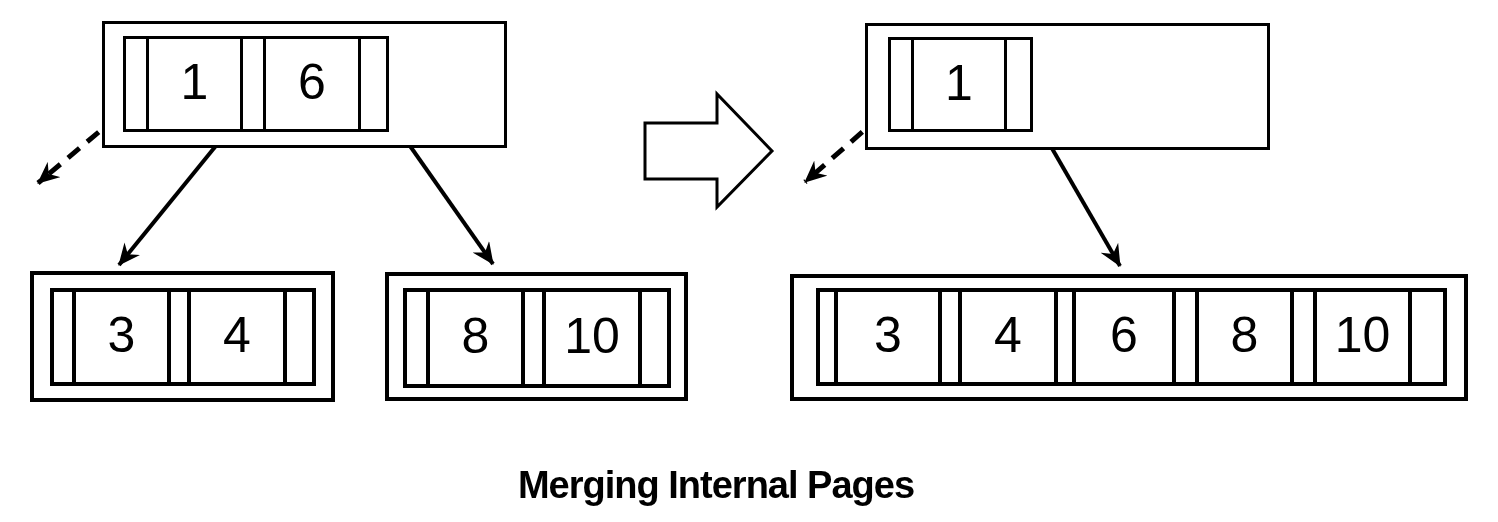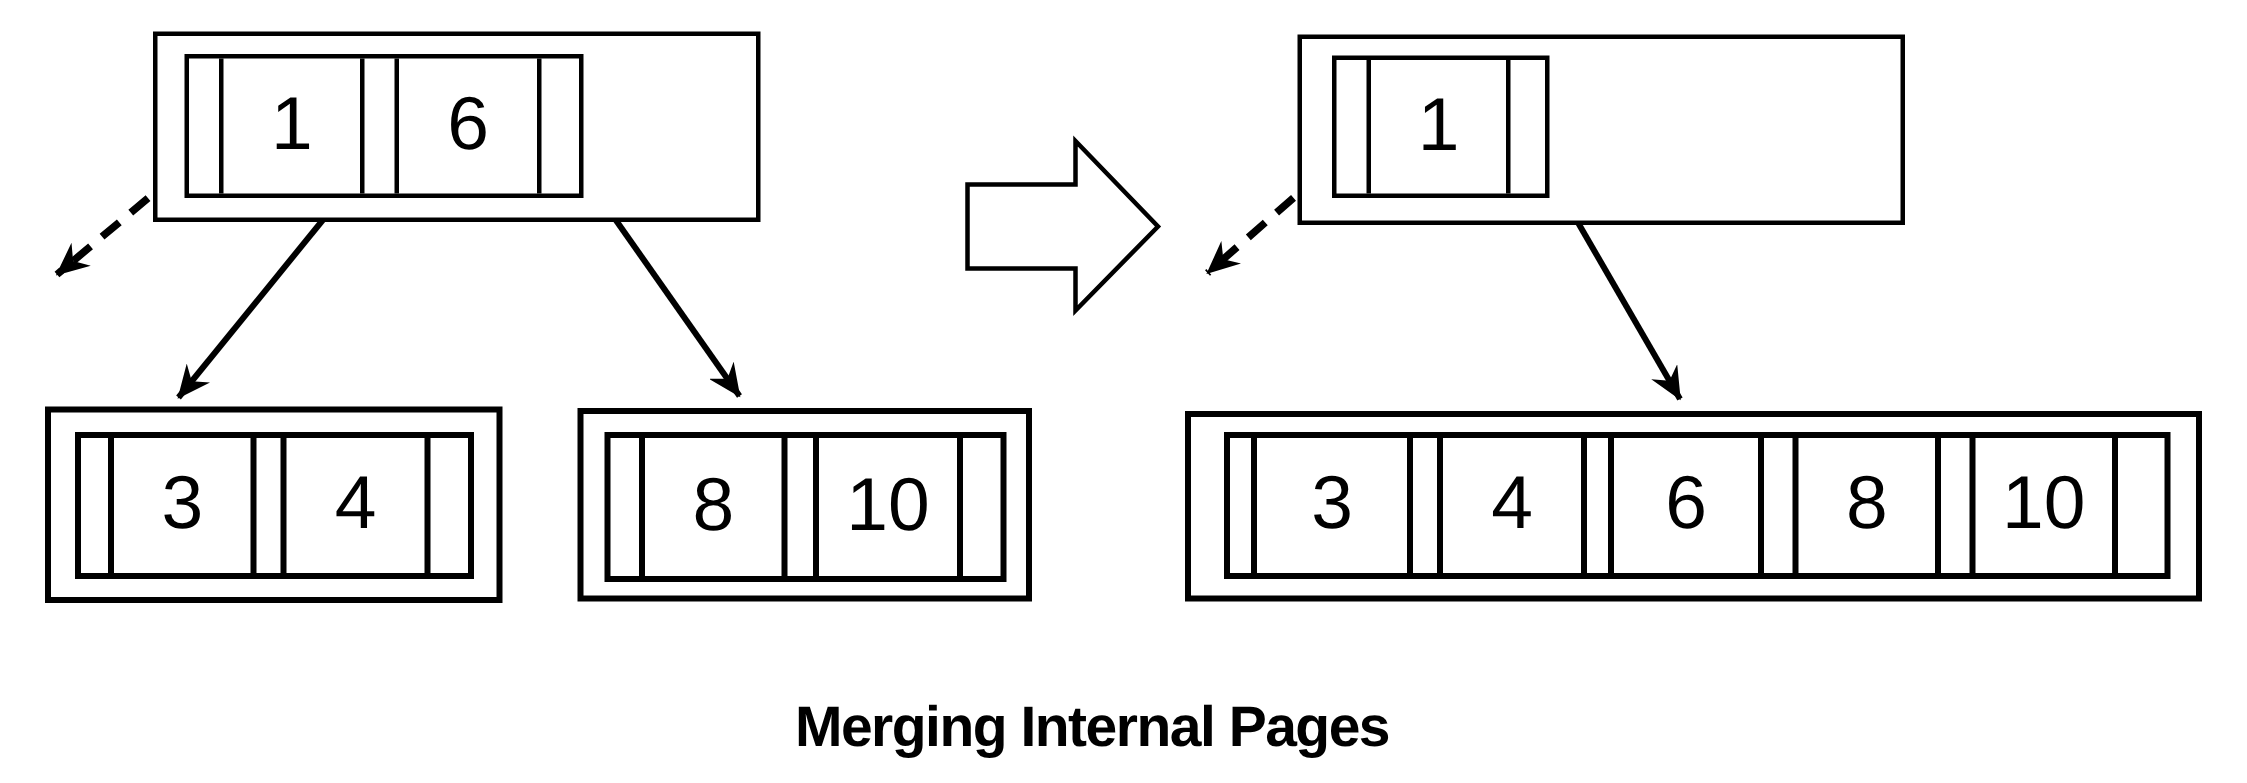--- a/index.html
+++ b/index.html
@@ -22,21 +22,21 @@
   .num{
     font-size:50px;
     line-height:1;
     color:#000000;
     font-weight:400;
     transform:translateY(-2px);
   }
   .arrows{position:absolute;left:0;top:0;width:1498px;height:522px;pointer-events:none;}
   .caption{
     position:absolute;
-    left:378px;top:464px;width:700px;
+    left:366px;top:464px;width:700px;
     text-align:center;
     font-size:38px;
     font-weight:700;
     letter-spacing:-1px;
     color:#000000;
     white-space:nowrap;
   }
 </style>
 </head>
 <body>

